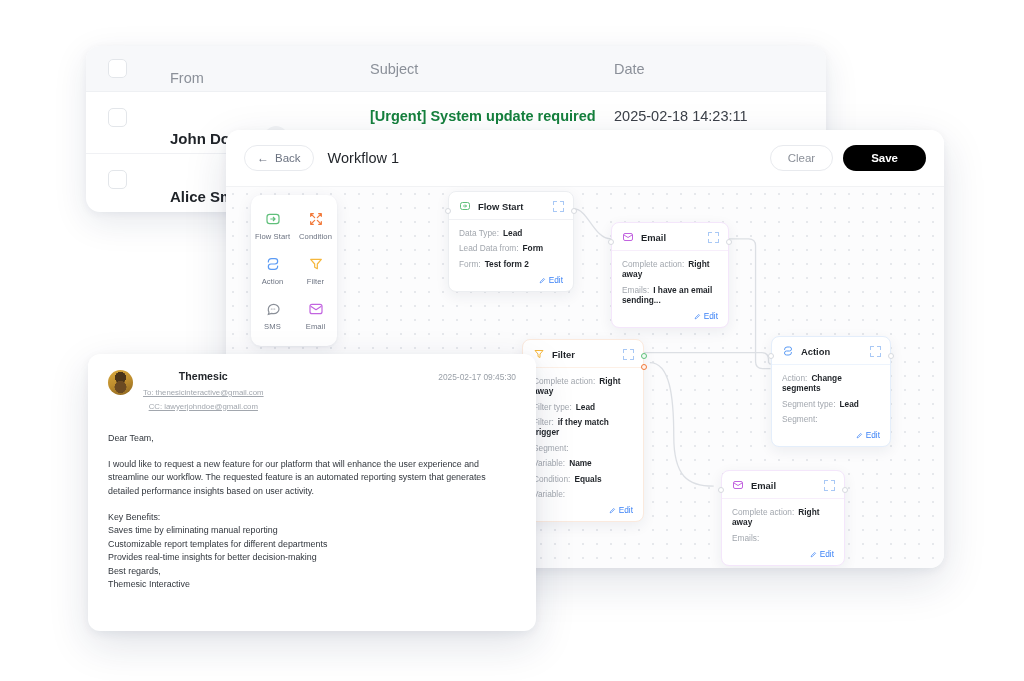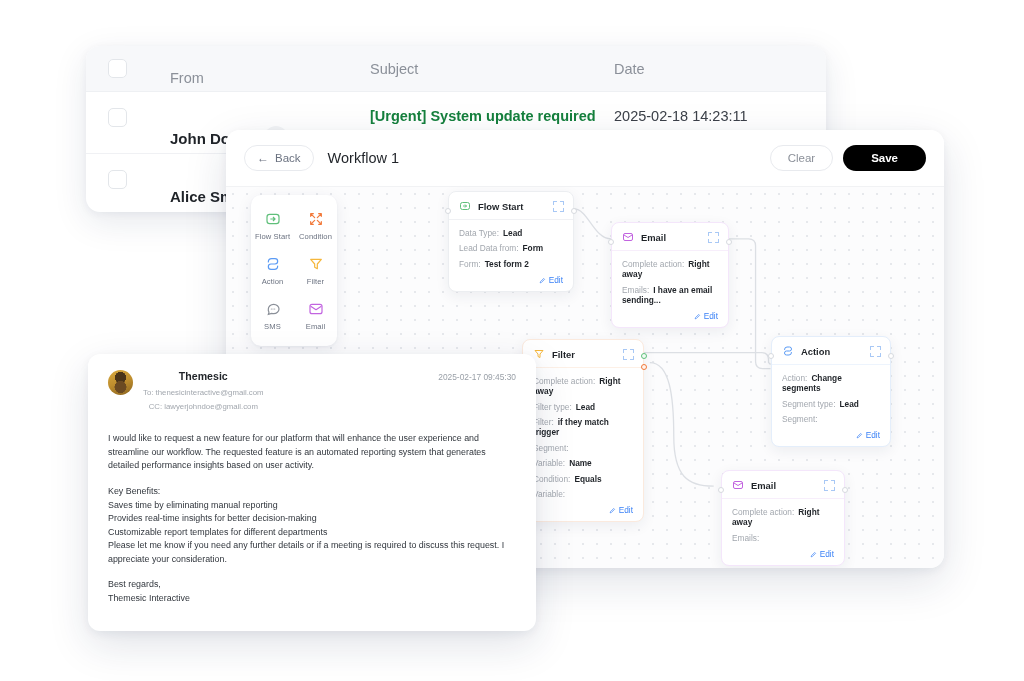--- a/index.html
+++ b/index.html
@@ -176,21 +176,21 @@
   .rd-top { display: flex; align-items: flex-start; text-align: center; }
   .avatar {
     width: 25px; height: 25px; border-radius: 50%;
     background:
       radial-gradient(circle at 50% 68%, #6b4a22 0 28%, transparent 29%),
       radial-gradient(circle at 50% 30%, #4a3418 0 26%, transparent 27%),
       linear-gradient(160deg, #d8a93f 0%, #c08f2e 48%, #8a6420 100%);
     flex: none; margin-right: 10px;
   }
   .rd-name { font-size: 10.6px; font-weight: 700; color: #1f2328; }
-  .rd-meta { font-size: 7.8px; color: #a2a7ae; margin-top: 5px; line-height: 1.5; }
+  .rd-meta { font-size: 7.8px; color: #a2a7ae; margin-top: 5px; line-height: 1.5; text-decoration: underline; }
   .rd-date { margin-left: auto; font-size: 8.4px; color: #9aa0a8; padding-top: 2px; }
   .rd-body { margin-top: 20px; font-size: 8.9px; color: #31363d; line-height: 1.52; }
   .rd-body p { margin-bottom: 12px; }
   .rd-body p.tight { margin-bottom: 0; }
 </style>
 </head>
 <body>
 
 <div id="stage">
 
@@ -450,24 +450,24 @@
     <div class="rd-top">
       <div class="avatar"></div>
       <div>
         <div class="rd-name">Themesic</div>
         <div class="rd-meta">To: thenesicinteractive@gmail.com</div>
         <div class="rd-meta" style="margin-top:2px">CC: lawyerjohndoe@gmail.com</div>
       </div>
       <div class="rd-date">2025-02-17 09:45:30</div>
     </div>
     <div class="rd-body">
+      <p>Dear Team,</p>
       <p>I would like to request a new feature for our platform that will enhance the user experience and streamline our workflow. The requested feature is an automated reporting system that generates detailed performance insights based on user activity.</p>
       <p class="tight">Key Benefits:</p>
       <p class="tight">Saves time by eliminating manual reporting</p>
+      <p class="tight">Customizable report templates for different departments</p>
       <p class="tight">Provides real-time insights for better decision-making</p>
-      <p class="tight">Customizable report templates for different departments</p>
-      <p>Please let me know if you need any further details or if a meeting is required to discuss this request. I appreciate your consideration.</p>
       <p class="tight">Best regards,</p>
       <p class="tight">Themesic Interactive</p>
     </div>
   </div>
 
 </div>
 
 </body></html>

